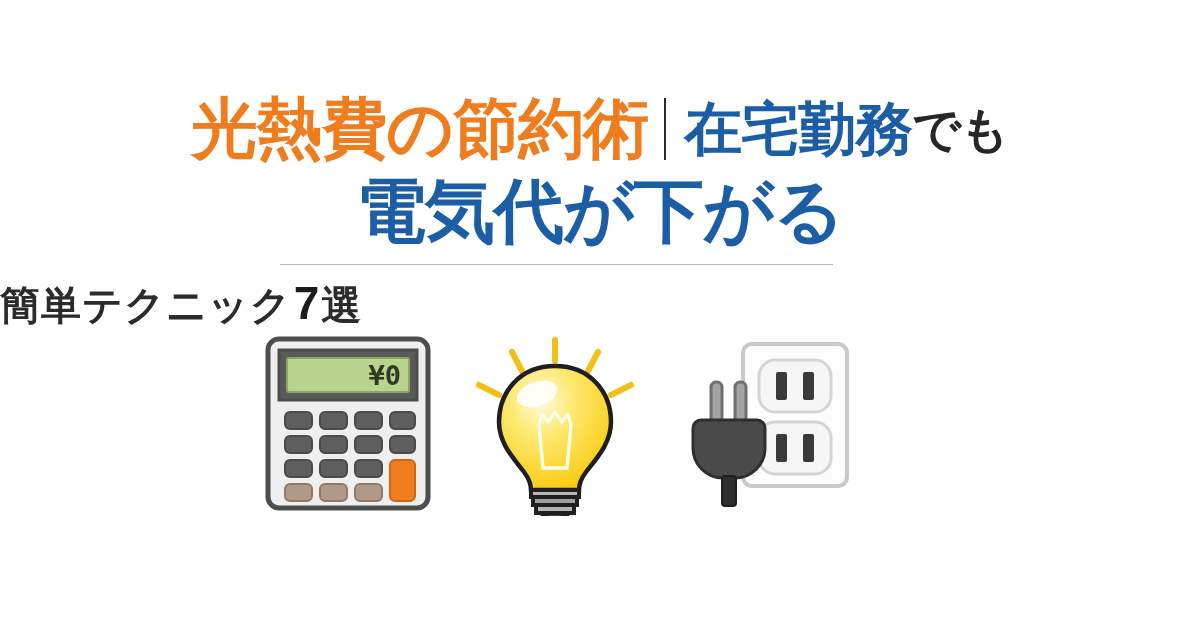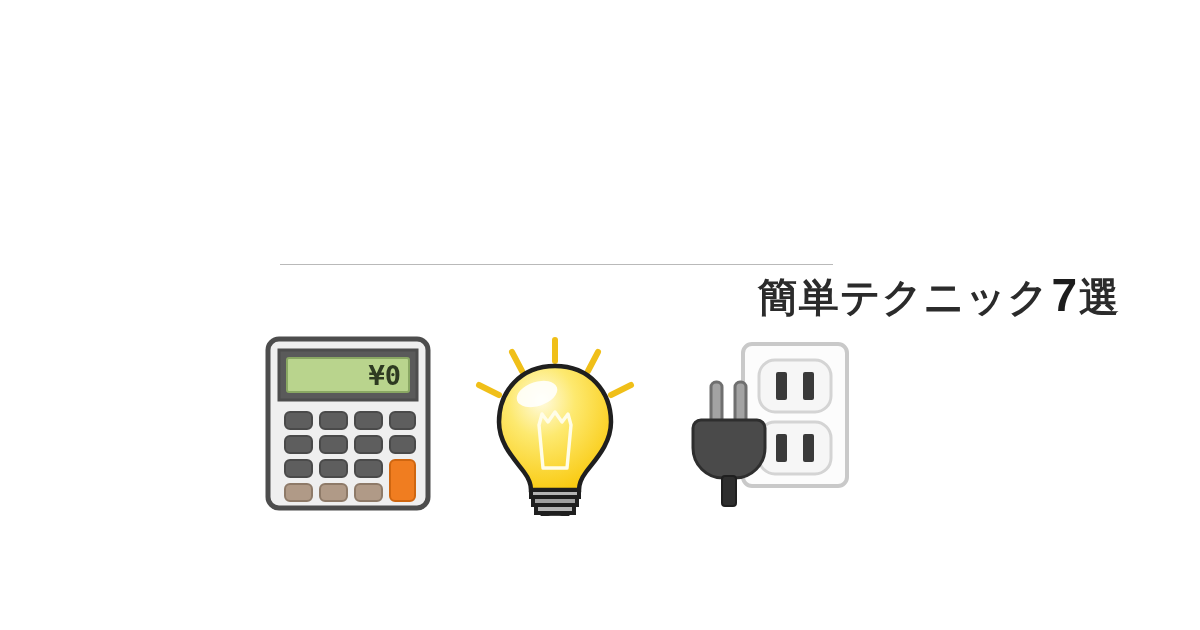--- a/index.html
+++ b/index.html
@@ -85,23 +85,23 @@
   
   .rule {
     position:absolute;
     left:280px; top:264px;
     width:553px; height:1px;
     background:#b9b9b9;
   }
 
   .subtitle {
     position:absolute;
-    left:0; top:272px;
+    left:0; top:280px;
     width:1120px;
-    text-align:right;
+    text-align:left;
     white-space:nowrap;
     line-height:1.0;
   }
   .sub-txt {
     font-size:40px;
     font-weight:700;
     color:#2b2b2b;
     letter-spacing:1px;
     font-family:"DejaVu Sans","Liberation Sans",sans-serif;
   }
@@ -123,20 +123,36 @@
   .icon-calc   { left:265px; width:166px; height:175px; }
   .icon-bulb   { left:465px; width:180px; height:180px; }
   .icon-plug   { left:685px; width:165px; height:175px; }
   .icon-slot svg { display:block; width:100%; height:100%; }
 </style>
 </head>
 <body>
 
 <div id="canvas">
 
+  <div class="headline-block">
+
+    <div class="line1">
+      <span class="t-orange">光熱費の節約術</span>
+
+      <span class="divider-v"></span>
+
+      <span class="t-blue-lg">在宅勤務</span>
+
+      <span class="t-dark-sm">でも</span>
+    </div>
+
+    <div class="line2">
+      <span class="t-blue-xl">電気代が下がる</span>
+    </div>
+  </div>
 
   <div class="rule"></div>
 
   <div class="subtitle">
     <span class="sub-txt">簡単テクニック</span><span class="sub-num">7</span><span class="sub-txt">選</span>
   </div>
 
   <div class="icon-row">
 
     <div class="icon-slot icon-calc">

